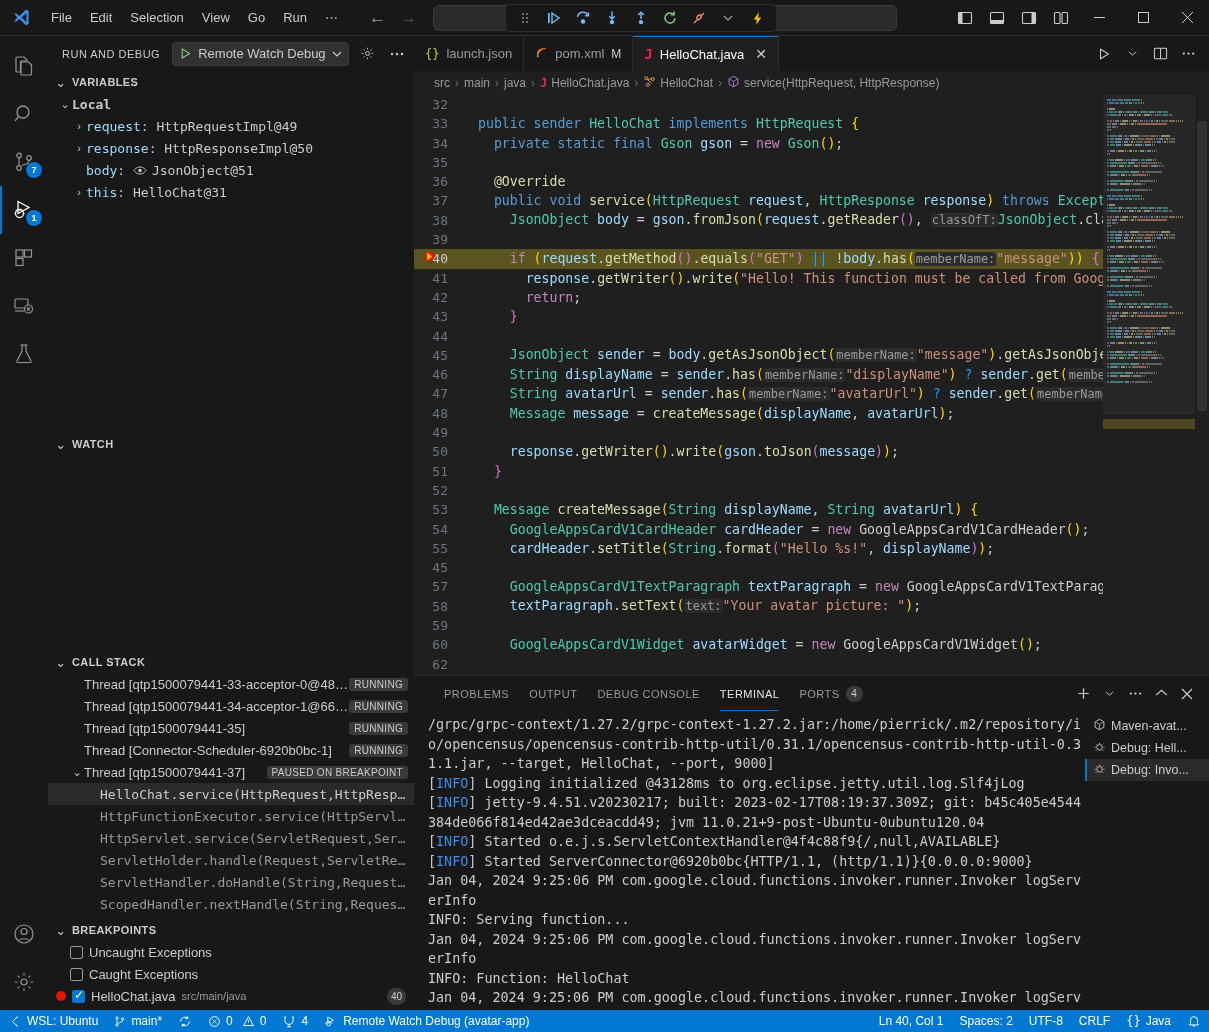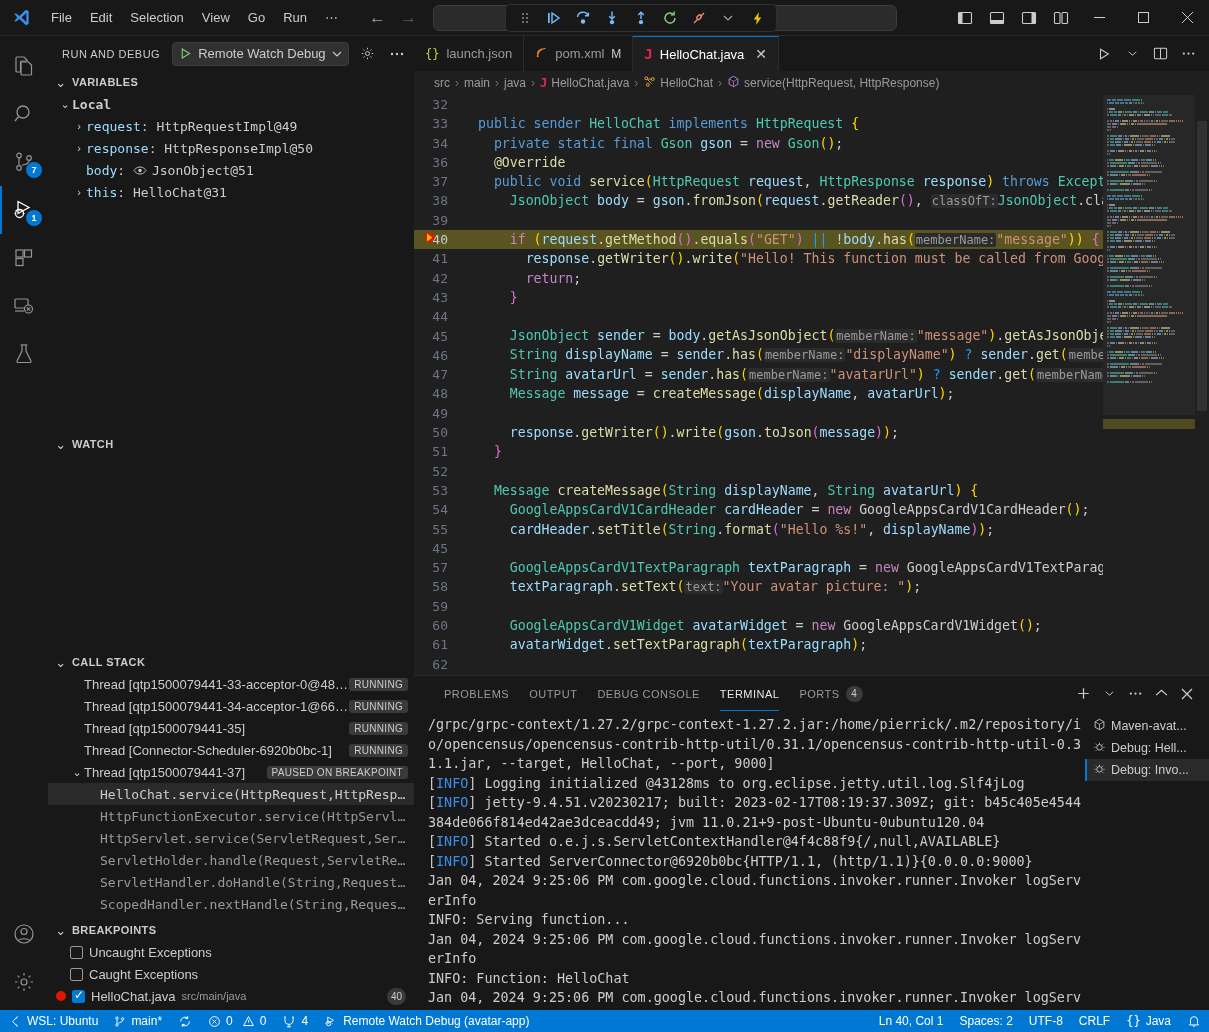--- a/index.html
+++ b/index.html
@@ -628,20 +628,21 @@
         </span>
         <span>service(HttpRequest, HttpResponse)</span>
       </span>
     </div>
 
     <div id="code-wrap">
       <div id="code-scroll">
           <div class="code-line"><span class="gutter mono">32</span><span class="code-text"></span></div>
           <div class="code-line"><span class="gutter mono">33</span><span class="code-text"><span class="t-kw">public </span><span class="t-kw">sender </span><span class="t-type">HelloChat </span><span class="t-kw">implements </span><span class="t-type">HttpRequest </span><span class="t-punc">{</span></span></div>
           <div class="code-line"><span class="gutter mono">34</span><span class="code-text"><span class="t-plain">  </span><span class="t-kw">private </span><span class="t-kw">static </span><span class="t-kw">final </span><span class="t-type">Gson </span><span class="t-var">gson </span><span class="t-op">= </span><span class="t-kw2">new </span><span class="t-type">Gson</span><span class="t-punc">()</span><span class="t-plain">;</span></span></div>
+          <div class="code-line"><span class="gutter mono">35</span><span class="code-text"></span></div>
           <div class="code-line"><span class="gutter mono">36</span><span class="code-text"><span class="t-plain">  </span><span class="t-ann">@Override</span></span></div>
           <div class="code-line"><span class="gutter mono">37</span><span class="code-text"><span class="t-plain">  </span><span class="t-kw">public </span><span class="t-kw">void </span><span class="t-fn">service</span><span class="t-punc">(</span><span class="t-type">HttpRequest </span><span class="t-var">request</span><span class="t-plain">, </span><span class="t-type">HttpResponse </span><span class="t-var">response</span><span class="t-punc">)</span><span class="t-kw"> throws </span><span class="t-type">Exceptio</span></span></div>
           <div class="code-line"><span class="gutter mono">38</span><span class="code-text"><span class="t-plain">    </span><span class="t-type">JsonObject </span><span class="t-var">body </span><span class="t-op">= </span><span class="t-var">gson</span><span class="t-plain">.</span><span class="t-fn">fromJson</span><span class="t-punc">(</span><span class="t-var">request</span><span class="t-plain">.</span><span class="t-fn">getReader</span><span class="t-punc2">()</span><span class="t-plain">, </span><span class="t-hint">classOfT:</span><span class="t-type">JsonObject</span><span class="t-plain">.clas</span></span></div>
           <div class="code-line"><span class="gutter mono">39</span><span class="code-text"></span></div>
           <div class="code-line highlight"><span class="bp-gutter"><svg width="13" height="13" viewBox="0 0 16 16">
                 <circle cx="8" cy="8" r="6" fill="#e51400"></circle>
                 <path d="M5 3.2v9.6L11.4 8z" fill="#f0c000"></path>
               </svg></span><span class="gutter mono">40</span><span class="code-text"><span class="t-plain">    </span><span class="t-kw2">if </span><span class="t-punc">(</span><span class="t-var">request</span><span class="t-plain">.</span><span class="t-fn">getMethod</span><span class="t-punc2">()</span><span class="t-plain">.</span><span class="t-fn">equals</span><span class="t-punc2">(</span><span class="t-str">"GET"</span><span class="t-punc2">)</span><span class="t-punc3"> || </span><span class="t-plain">!</span><span class="t-var">body</span><span class="t-plain">.</span><span class="t-fn">has</span><span class="t-punc">(</span><span class="t-hint">memberName:</span><span class="t-str">"message"</span><span class="t-punc">)</span><span class="t-punc">) </span><span class="t-punc2">{ </span></span></div>
           <div class="code-line"><span class="gutter mono">41</span><span class="code-text"><span class="t-plain">      </span><span class="t-var">response</span><span class="t-plain">.</span><span class="t-fn">getWriter</span><span class="t-punc">()</span><span class="t-plain">.</span><span class="t-fn">write</span><span class="t-punc">(</span><span class="t-str">"Hello! This function must be called from Google</span></span></div>
           <div class="code-line"><span class="gutter mono">42</span><span class="code-text"><span class="t-plain">      </span><span class="t-kw2">return</span><span class="t-plain">;</span></span></div>
@@ -656,21 +657,20 @@
           <div class="code-line"><span class="gutter mono">51</span><span class="code-text"><span class="t-plain">  </span><span class="t-punc2">}</span></span></div>
           <div class="code-line"><span class="gutter mono">52</span><span class="code-text"></span></div>
           <div class="code-line"><span class="gutter mono">53</span><span class="code-text"><span class="t-plain">  </span><span class="t-type">Message </span><span class="t-fn">createMessage</span><span class="t-punc">(</span><span class="t-type">String </span><span class="t-var">displayName</span><span class="t-plain">, </span><span class="t-type">String </span><span class="t-var">avatarUrl</span><span class="t-punc">)</span><span class="t-punc"> {</span></span></div>
           <div class="code-line"><span class="gutter mono">54</span><span class="code-text"><span class="t-plain">    </span><span class="t-type">GoogleAppsCardV1CardHeader </span><span class="t-var">cardHeader </span><span class="t-op">= </span><span class="t-kw2">new </span><span class="t-plain">GoogleAppsCardV1CardHeader</span><span class="t-punc">()</span><span class="t-plain">;</span></span></div>
           <div class="code-line"><span class="gutter mono">55</span><span class="code-text"><span class="t-plain">    </span><span class="t-var">cardHeader</span><span class="t-plain">.</span><span class="t-fn">setTitle</span><span class="t-punc">(</span><span class="t-type">String</span><span class="t-plain">.</span><span class="t-fn">format</span><span class="t-punc2">(</span><span class="t-str">"Hello %s!"</span><span class="t-plain">, </span><span class="t-var">displayName</span><span class="t-punc2">)</span><span class="t-punc">)</span><span class="t-plain">;</span></span></div>
           <div class="code-line"><span class="gutter mono">45</span><span class="code-text"></span></div>
           <div class="code-line"><span class="gutter mono">57</span><span class="code-text"><span class="t-plain">    </span><span class="t-type">GoogleAppsCardV1TextParagraph </span><span class="t-var">textParagraph </span><span class="t-op">= </span><span class="t-kw2">new </span><span class="t-plain">GoogleAppsCardV1TextParagra</span></span></div>
           <div class="code-line"><span class="gutter mono">58</span><span class="code-text"><span class="t-plain">    </span><span class="t-var">textParagraph</span><span class="t-plain">.</span><span class="t-fn">setText</span><span class="t-punc">(</span><span class="t-hint">text:</span><span class="t-str">"Your avatar picture: "</span><span class="t-punc">)</span><span class="t-plain">;</span></span></div>
           <div class="code-line"><span class="gutter mono">59</span><span class="code-text"></span></div>
           <div class="code-line"><span class="gutter mono">60</span><span class="code-text"><span class="t-plain">    </span><span class="t-type">GoogleAppsCardV1Widget </span><span class="t-var">avatarWidget </span><span class="t-op">= </span><span class="t-kw2">new </span><span class="t-plain">GoogleAppsCardV1Widget</span><span class="t-punc">()</span><span class="t-plain">;</span></span></div>
-          <div class="code-line"><span class="gutter mono">61</span><span class="code-text"><span class="t-plain">    </span><span class="t-var">avatarWidget</span><span class="t-plain">.</span><span class="t-fn">setTextParagraph</span><span class="t-punc">(</span><span class="t-var">textParagraph</span><span class="t-punc">)</span><span class="t-plain">;</span></span></div>
           <div class="code-line"><span class="gutter mono">62</span><span class="code-text"></span></div>
         </div>
       <div id="minimap">
         <div id="mm-slider"></div>
       <div class="mm-line" style="display: flex; height: 3px;"></div>
           <div class="mm-line" style="display: flex;">
             <span style="height: 2px; margin-top: 0.5px; width: 4px; background: rgb(62, 109, 149); margin-right: 1px;"></span>
             <span style="height: 2px; margin-top: 0.5px; width: 4px; background: rgb(62, 109, 149); margin-right: 1px;"></span>
             <span style="height: 2px; margin-top: 0.5px; width: 6px; background: rgb(51, 120, 107); margin-right: 1px;"></span>
             <span style="height: 2px; margin-top: 0.5px; width: 7px; background: rgb(62, 109, 149); margin-right: 1px;"></span>

